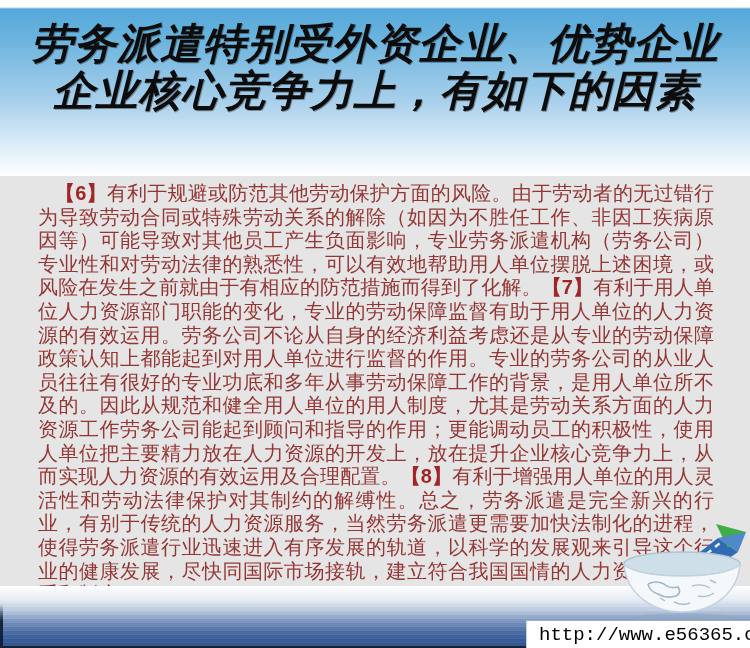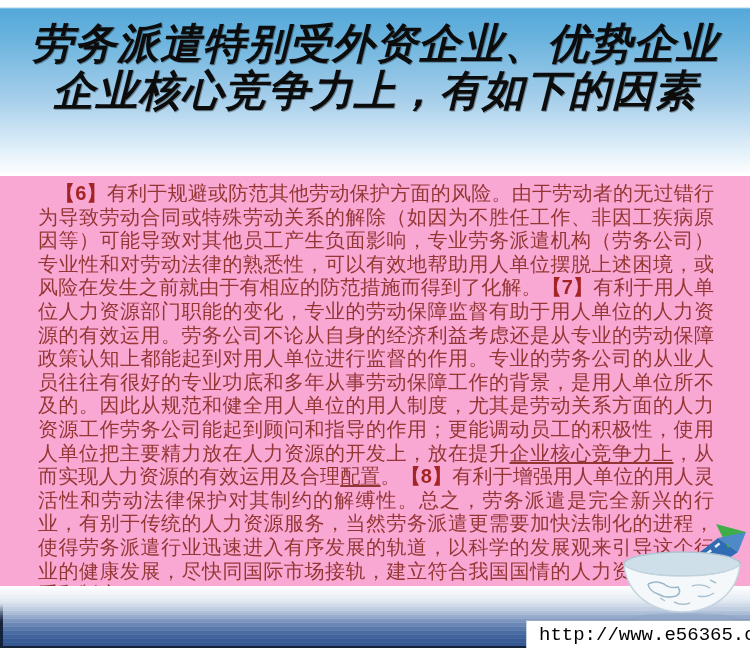--- a/index.html
+++ b/index.html
@@ -1,21 +1,21 @@
 <!DOCTYPE html>
 <html><head>
 <meta charset="utf-8">
 <style>
   * { margin:0; padding:0; box-sizing:border-box; }
   html,body { background:#888; }
   .slide {
     position:relative;
     width:750px; height:648px;
     margin:0 auto;
-    background:#f9a8d4;
+    background:#e5e5e5;
     overflow:hidden;
     font-family:"Liberation Sans", sans-serif;
   }
 
   
   .title-band {
     position:absolute; left:0; top:0; width:750px; height:176px;
     background:linear-gradient(180deg,
       #ffffff 0px, #ffffff 7px,
       #54a8da 9px, #6cb4de 40px,
@@ -33,21 +33,21 @@
 
   
   .body-text {
     position:absolute; left:38px; top:182px; width:676px;
     font-size:20px; line-height:23.6px;
     color:#943634;
     text-align:justify;
     text-indent:0.85em;
   }
   .seg-marker { font-weight:bold; color:#a32424; }
-  .seg-underline { text-decoration:underline; text-underline-offset:2px; }
+  .seg-underline { text-underline-offset:2px; }
   .seg-return { color:#5f6b77; font-size:15px; font-weight:normal; }
 
   
   .ocean {
     position:absolute; left:0; bottom:0; width:750px; height:62px;
     background:linear-gradient(180deg,
       #ffffff 0%, #e6ecf3 22%, #b9c9de 40%,
       #7791bd 58%, #4b6da3 75%, #3a5c96 88%, #33538c 100%);
   }
   .ocean::after {

